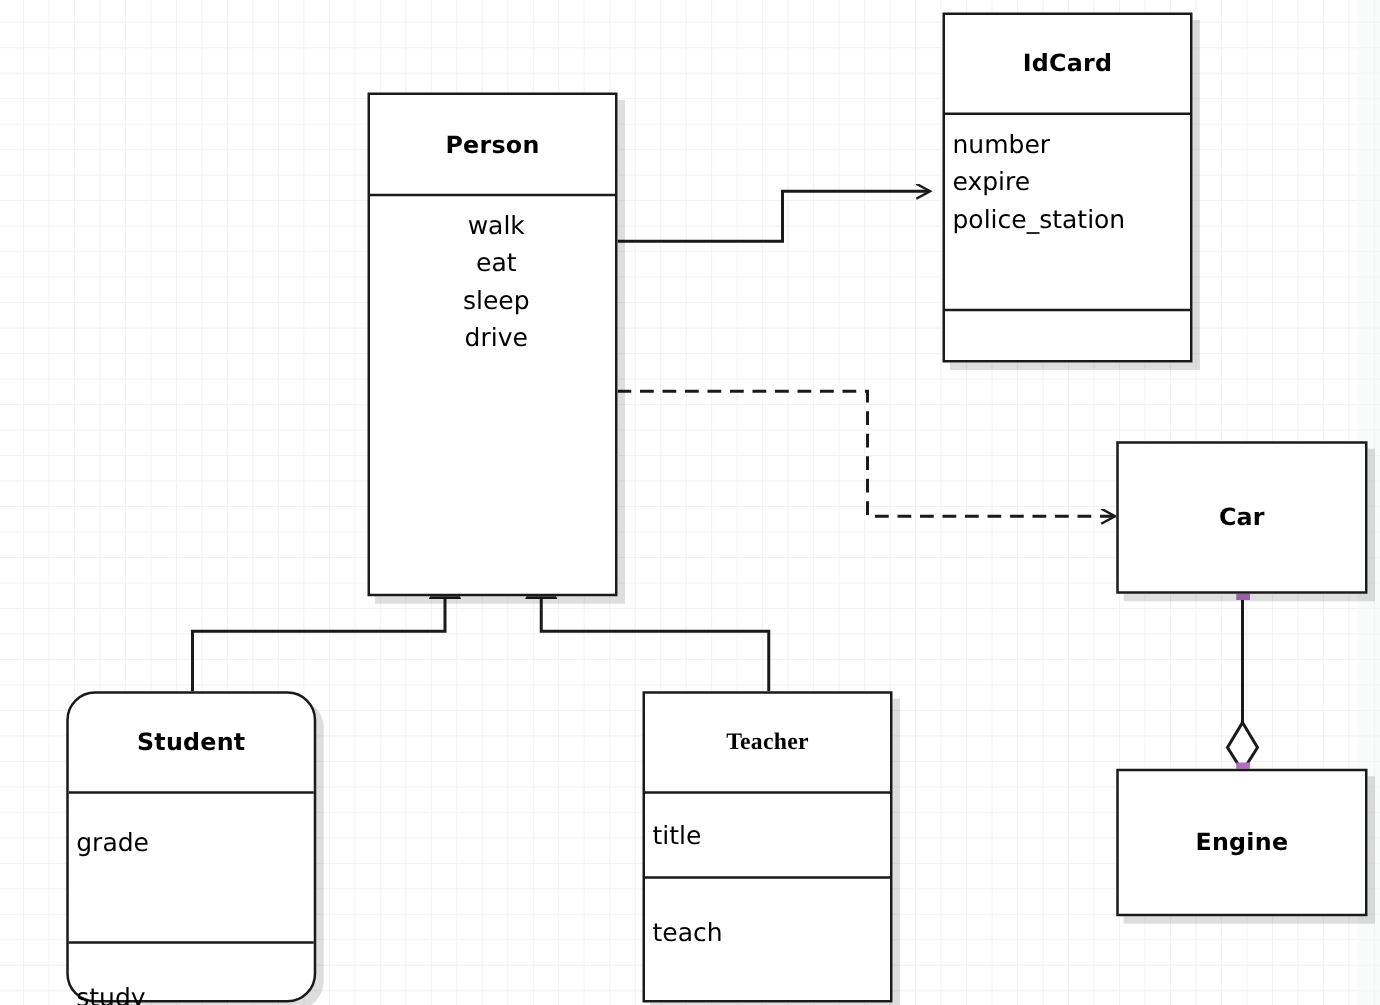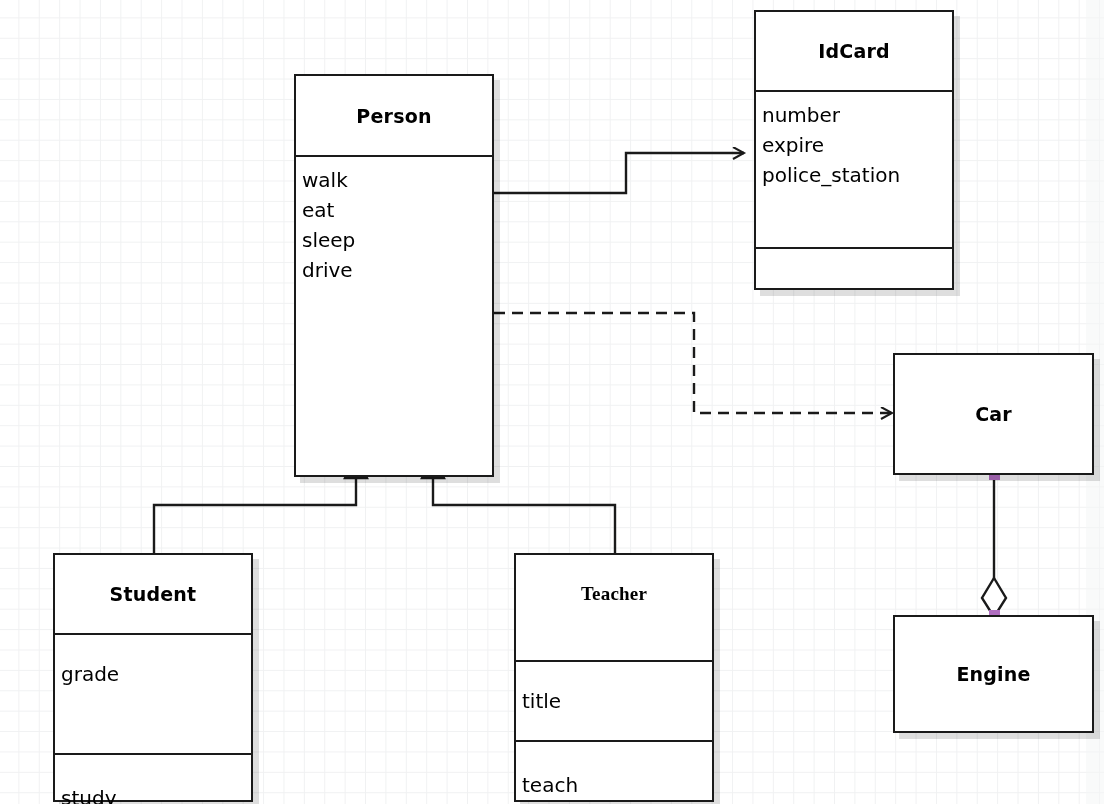--- a/index.html
+++ b/index.html
@@ -121,51 +121,51 @@
       <path d="M 994 475 L 994 580" fill="none" stroke="#1a1a1a" stroke-width="2.4"></path>
       <polygon points="994,578 1006,598 994,617 982,598" fill="#ffffff" stroke="#1a1a1a" stroke-width="2.4"></polygon>
     </g>
   </svg>
 
   <div class="handle" style="left:989px; top:469px;"></div>
   <div class="handle" style="left:989px; top:610px;"></div>
 
   <div class="uml-class" style="left:294px; top:54px; width:200px; height:403px;margin-top:20px;">
     <div class="compartment class-title" style="height:79px;">Person</div>
-    <div class="compartment members" style="height:162px;">
+    <div class="compartment members" style="height:162px;text-align:center;">
       <div class="member">walk</div>
       <div class="member">eat</div>
       <div class="member">sleep</div>
       <div class="member">drive</div>
     </div>
   </div>
 
   <div class="uml-class" style="left:754px; top:10px; width:200px; height:280px;">
     <div class="compartment class-title" style="height:78px;">IdCard</div>
     <div class="compartment members" style="height:157px;">
       <div class="member">number</div>
       <div class="member">expire</div>
       <div class="member">police_station</div>
     </div>
     <div class="compartment members" style="height:41px;"></div>
   </div>
 
-  <div class="uml-class" style="left:53px; top:553px; width:200px; height:249px;">
+  <div class="uml-class" style="left:53px; top:553px; width:200px; height:249px;border-radius:23px;">
     <div class="compartment class-title" style="height:78px;">Student</div>
     <div class="compartment members single" style="height:80px; padding-left:6px;">
       <div class="member">grade</div>
     </div>
     <div class="compartment members single" style="height:87px; padding-left:6px;margin-top:40px;">
       <div class="member">study</div>
     </div>
   </div>
 
   <div class="uml-class" style="left:514px; top:553px; width:200px; height:249px;">
     <div class="compartment class-title" style="height:78px;font-family:Liberation Serif, serif;">Teacher</div>
-    <div class="compartment members single" style="height:80px; padding-left:6px;margin-top:27px;">
+    <div class="compartment members single" style="height:68px; padding-left:6px;">
       <div class="member">title</div>
     </div>
     <div class="compartment members single" style="height:87px; padding-left:6px;">
       <div class="member">teach</div>
     </div>
   </div>
 
   <div class="uml-class" style="left:893px; top:353px; width:201px; height:122px;">
     <div class="compartment class-title" style="height:100%;">Car</div>
   </div>

